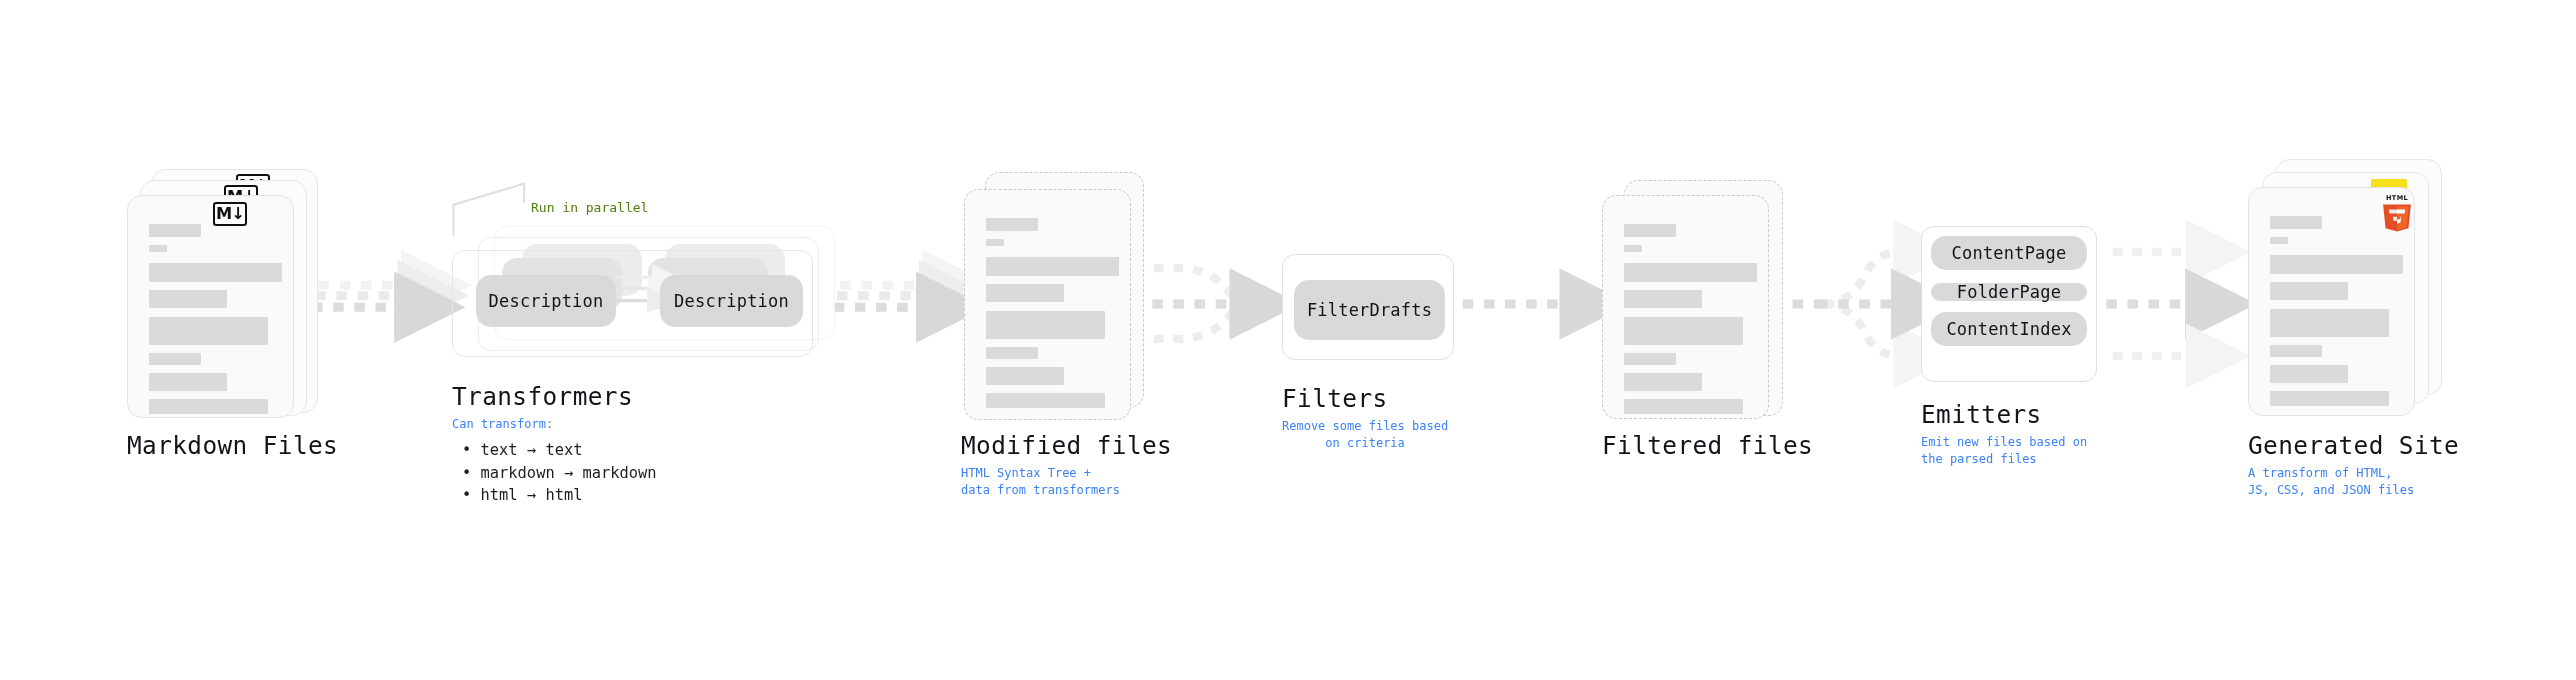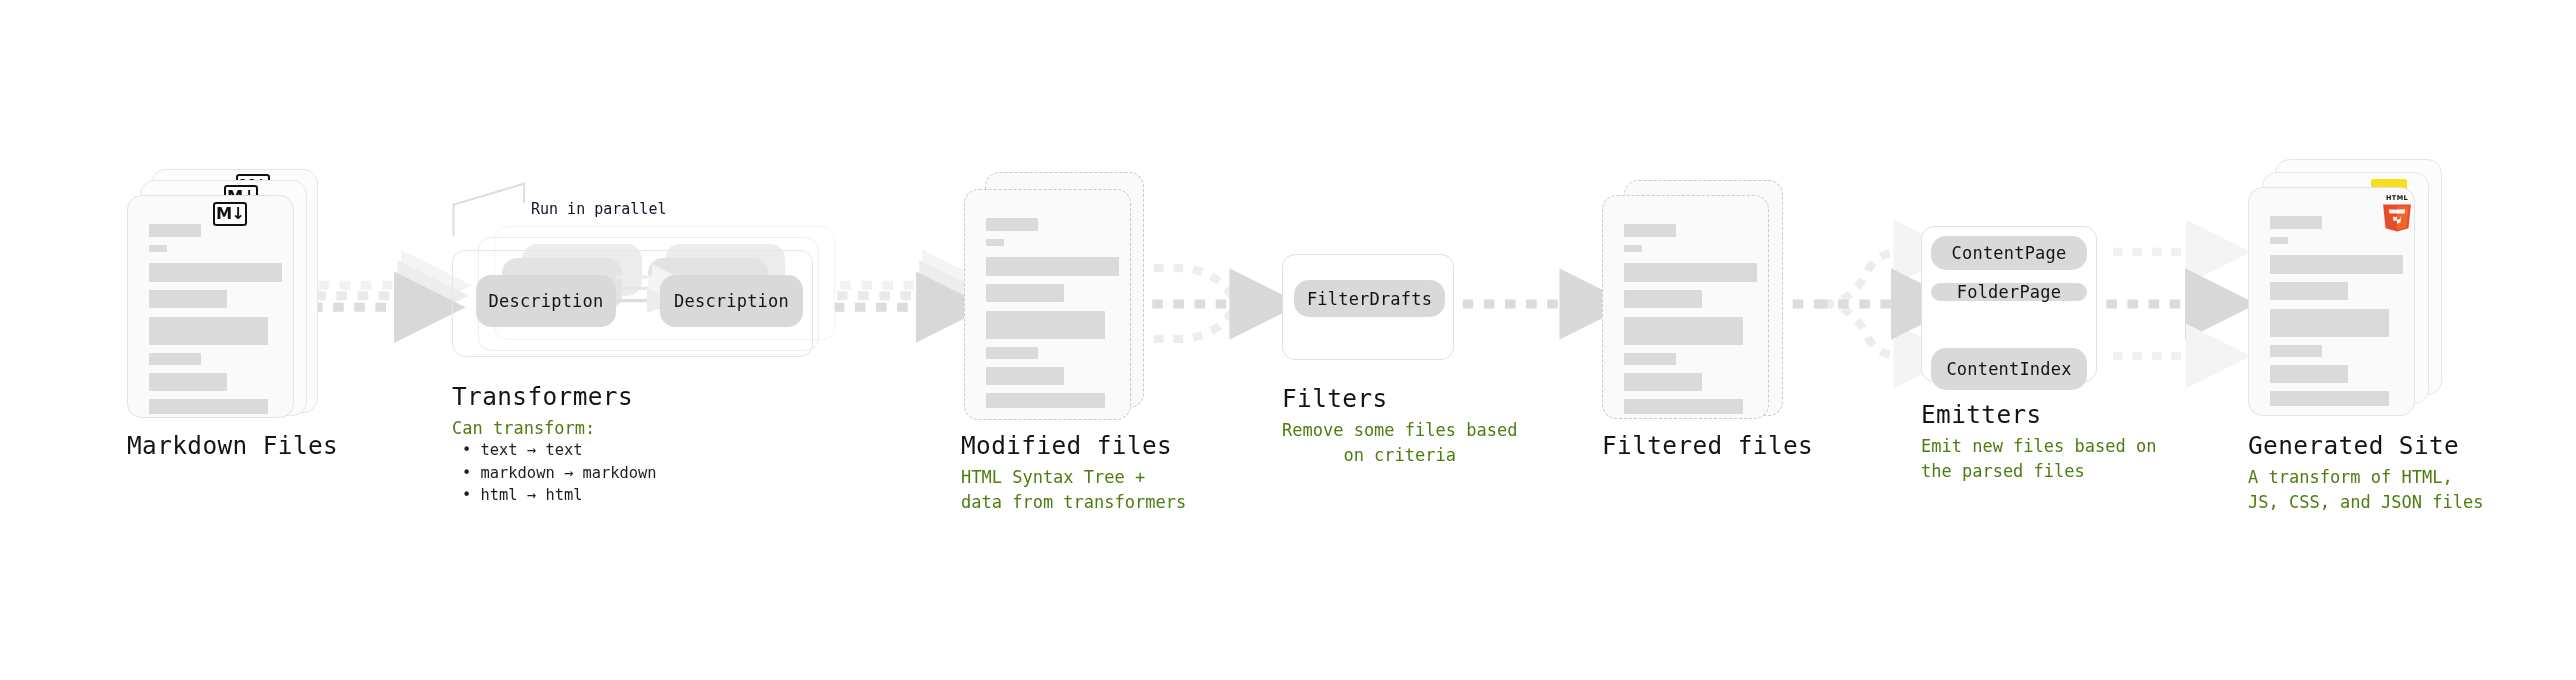--- a/index.html
+++ b/index.html
@@ -49,22 +49,22 @@
   .pill.ghost2{background:#ececec;}
 
   
   .gbox{position:absolute;border:1.6px solid #e6e6e6;border-radius:13px;background:transparent;box-sizing:border-box;}
   .gbox.faint1{border-color:#ededed;}
   .gbox.faint2{border-color:#f4f4f4;}
   .gbox.solid{border-color:#e0e0e0;background:#fff;}
 
   
   .title{position:absolute;font-size:24.4px;color:#111418;letter-spacing:0.4px;white-space:nowrap;}
-  .sub{position:absolute;font-size:17px;color:#4d7c0f;line-height:1.45;white-space:pre;}
-  .parallel-label{position:absolute;font-size:15px;color:#0f172a;white-space:nowrap;}
+  .sub{position:absolute;font-size:12px;color:#3b82f6;line-height:1.45;white-space:pre;}
+  .parallel-label{position:absolute;font-size:13px;color:#4d7c0f;white-space:nowrap;}
 
   .bullets{position:absolute;font-size:15.4px;color:#1b1f24;line-height:1.5;white-space:pre;}
 
   svg.overlay{position:absolute;left:0;top:0;width:2576px;height:681px;pointer-events:none;}
 </style>
 </head>
 <body>
 
 <div class="stage">
 
@@ -189,21 +189,21 @@
         <div class="ln" style="width:119px;height:14.6px;"></div>
       </div>
     </div>
     <div class="title" style="left:961px;top:431px;">Modified files</div>
     <div class="sub" style="left:961px;top:465px;">HTML Syntax Tree +
 data from transformers</div>
   </div>
 
   <div>
     <div class="gbox solid" style="left:1282px;top:254px;width:172px;height:106px;"></div>
-    <div class="pill" style="position:absolute;left:1294px;top:280px;width:151px;height:37px;">FilterDrafts</div>
+    <div class="pill" style="position:absolute;left:1294px;top:280px;width:151px;height:60px;">FilterDrafts</div>
 
     <div class="title" style="left:1282px;top:384px;">Filters</div>
     <div class="sub" style="left:1282px;top:418px;text-align:center;">Remove some files based
 on criteria</div>
   </div>
 
   <div>
     <div class="doc dashed" style="left:1624px;top:180px;width:159px;height:236px;"></div>
     <div class="doc dashed" style="left:1602px;top:195px;width:167px;height:224px;">
       <div class="lines">
@@ -217,21 +217,21 @@
         <div class="ln" style="width:119px;height:14.6px;"></div>
       </div>
     </div>
     <div class="title" style="left:1602px;top:431px;">Filtered files</div>
   </div>
 
   <div>
     <div class="gbox solid" style="left:1921px;top:226px;width:176px;height:156px;"></div>
     <div class="pill" style="position:absolute;left:1931px;top:236px;width:156px;height:34px;">ContentPage</div>
     <div class="pill" style="position:absolute;left:1931px;top:283px;width:156px;height:18px;">FolderPage</div>
-    <div class="pill" style="position:absolute;left:1931px;top:348px;width:156px;height:42px;">ContentIndex</div>
+    <div class="pill" style="position:absolute;left:1931px;top:312px;width:156px;height:34px;">ContentIndex</div>
 
     <div class="title" style="left:1921px;top:400px;">Emitters</div>
     <div class="sub" style="left:1921px;top:434px;">Emit new files based on
 the parsed files</div>
   </div>
 
   <div>
     <div class="doc plain" style="left:2275px;top:159px;width:167px;height:236px;"></div>
     <div class="css-badge" style="left:2366px;top:180px;"></div>
 

